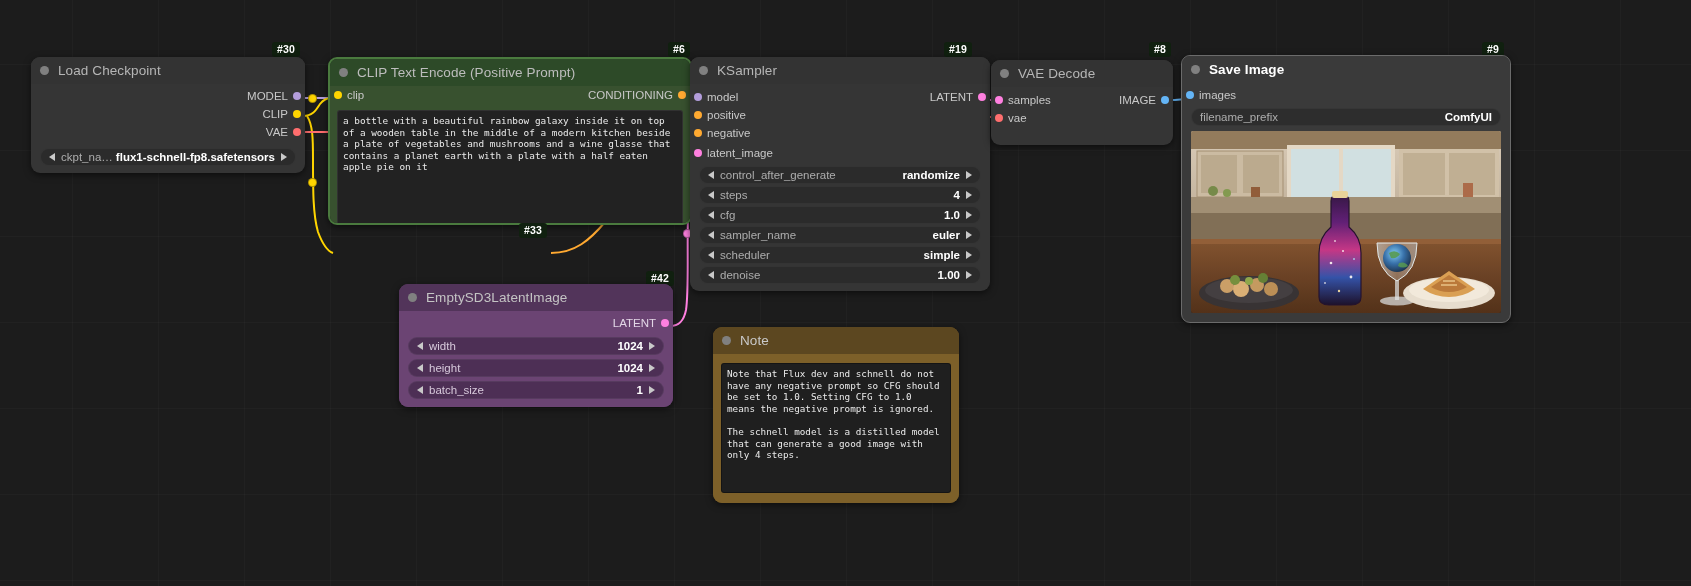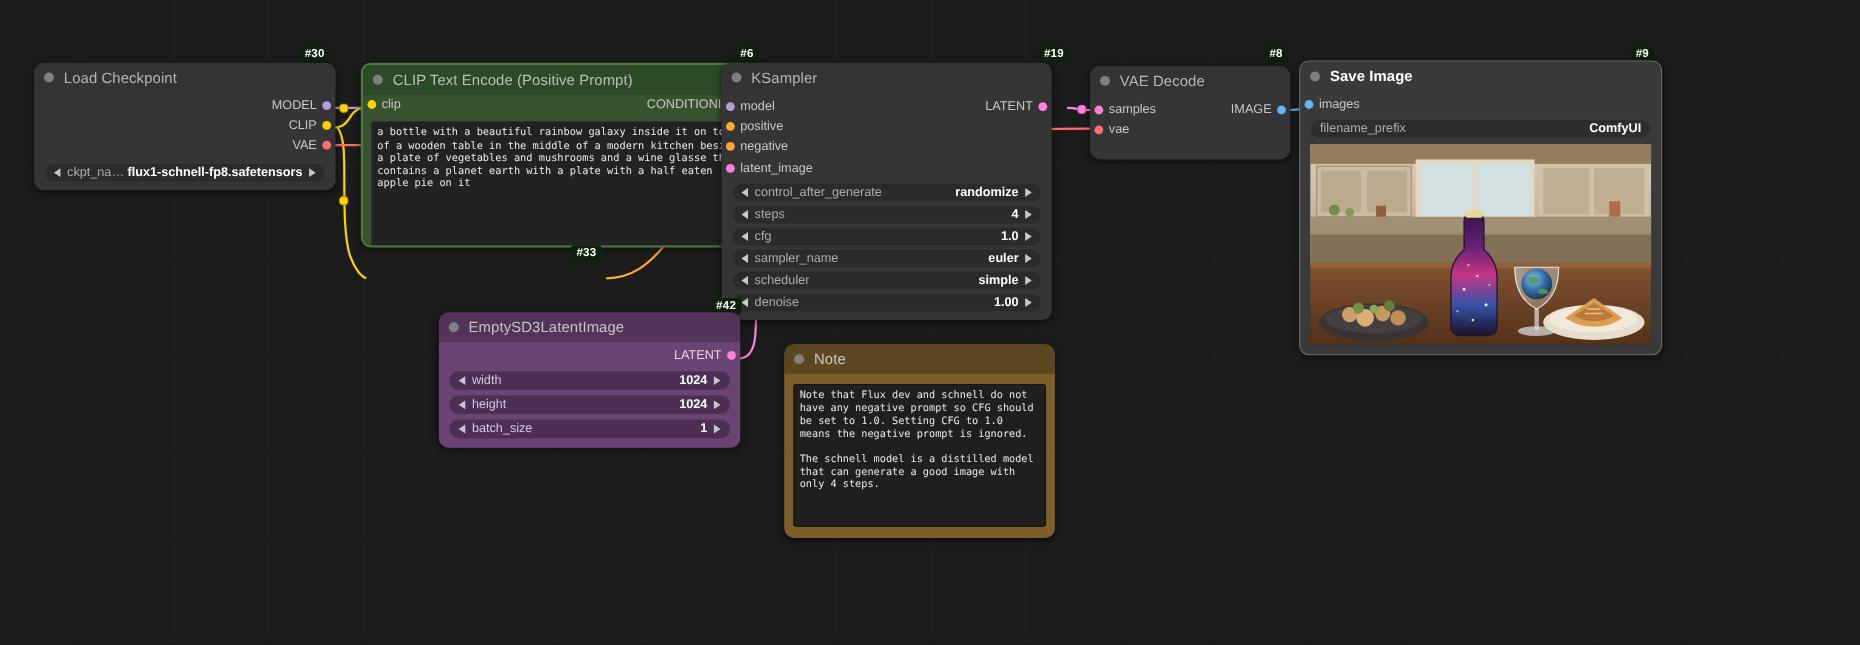--- a/index.html
+++ b/index.html
@@ -135,21 +135,21 @@
            background: #4a2f2f; border-radius: 9px;
            display: flex; align-items: center; padding-left: 9px; }
   #n-neg .node-title { background: transparent; height: 26px; padding-left: 0; color: #c6c6c6; }
   #n-neg .lsock, #n-neg .rsock {
     position: absolute; width: 8px; height: 8px; border-radius: 50%;
     background: #7ea36b; top: 50%; transform: translateY(-50%);
   }
   #n-neg .lsock { left: -4px; }
   #n-neg .rsock { right: -4px; }
 
-  #n-ksampler { left: 656px; top: 57px; width: 300px; }
+  #n-ksampler { left: 690px; top: 57px; width: 300px; }
   #n-ksampler .node-body { padding-top: 4px; }
 
   #n-empty { left: 399px; top: 284px; width: 274px;
              background: #5b3a63; border-radius: 9px; }
   #n-empty .node-title { background: #52345a; color: #c4c4c4; }
   #n-empty .node-body { background: #6b4473; padding-top: 3px; padding-bottom: 8px; }
   #n-empty .widget { background: #4d2f55; border-color: rgba(255,255,255,0.06); color: #d6c8da; }
   #n-empty .slot { color: #e2d6e6; }
 
   #n-vae { left: 991px; top: 60px; width: 182px; }
@@ -162,21 +162,21 @@
   #n-save .widget { background: #2d2d2d; }
   .preview {
     margin: 5px 9px 0 9px;
     height: 182px;
     border-radius: 2px;
     overflow: hidden;
     position: relative;
     background: #2a1f18;
   }
 
-  #n-note { left: 713px; top: 313px; width: 246px;
+  #n-note { left: 713px; top: 327px; width: 246px;
             background: #6b5224; border-radius: 9px; }
   #n-note .node-title { background: #5c4720; color: #c9c9c9; }
   #n-note .node-body { background: #7d6029; padding-top: 4px; padding-bottom: 10px; }
   #n-note .ta {
     background: #1f1f1f; height: 130px;
     border: 1px solid rgba(0,0,0,0.35);
     margin: 5px 8px 0 8px;
     font-size: 9.3px; line-height: 11.6px;
   }
 

